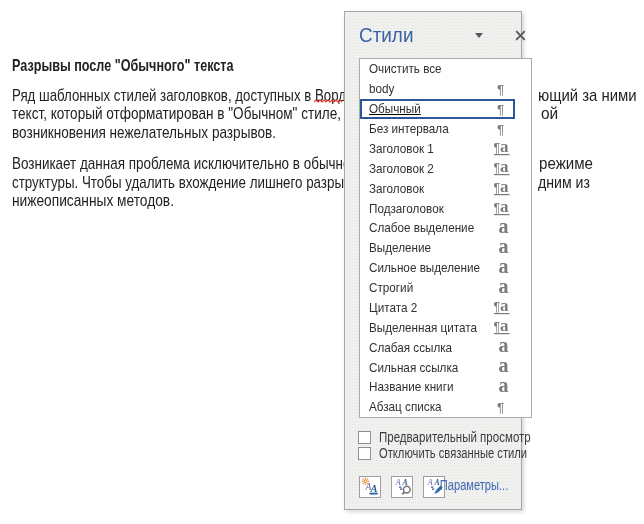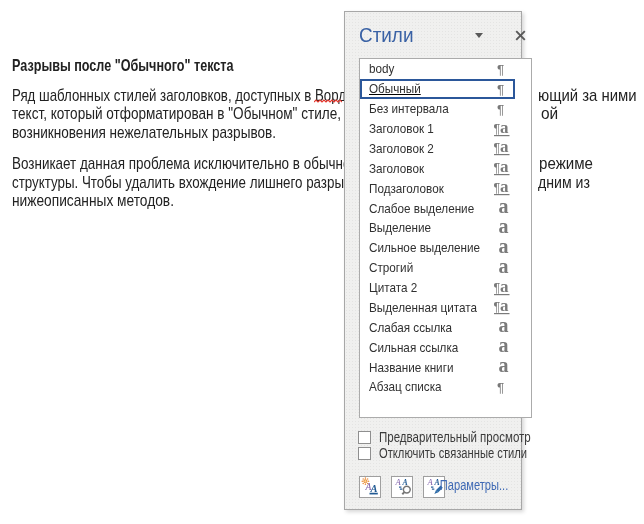--- a/index.html
+++ b/index.html
@@ -63,20 +63,24 @@
 
   <div id="panel">
     <div id="ptitle">Стили</div>
     <div id="parrow"></div>
     <svg id="pclose" viewBox="0 0 11 11">
       <path d="M1.2 1.2 L9.8 9.8 M9.8 1.2 L1.2 9.8" stroke="#595959" stroke-width="1.9" fill="none"></path>
     </svg>
 
     <div id="listbox">
       <div class="row">
+        <span class="rname">Очистить все</span>
+        <span></span>
+      </div>
+      <div class="row">
         <span class="rname">body</span>
         <svg class="sym" width="16" height="16">
           <text x="3" y="12.8" font-size="13.5" fill="#787878" font-family="Liberation Sans">¶</text>
         </svg>
       </div>
       <div class="row sel">
         <span class="rname">Обычный</span>
         <svg class="sym" width="16" height="16">
           <text x="3" y="12.8" font-size="13.5" fill="#787878" font-family="Liberation Sans">¶</text>
         </svg>

